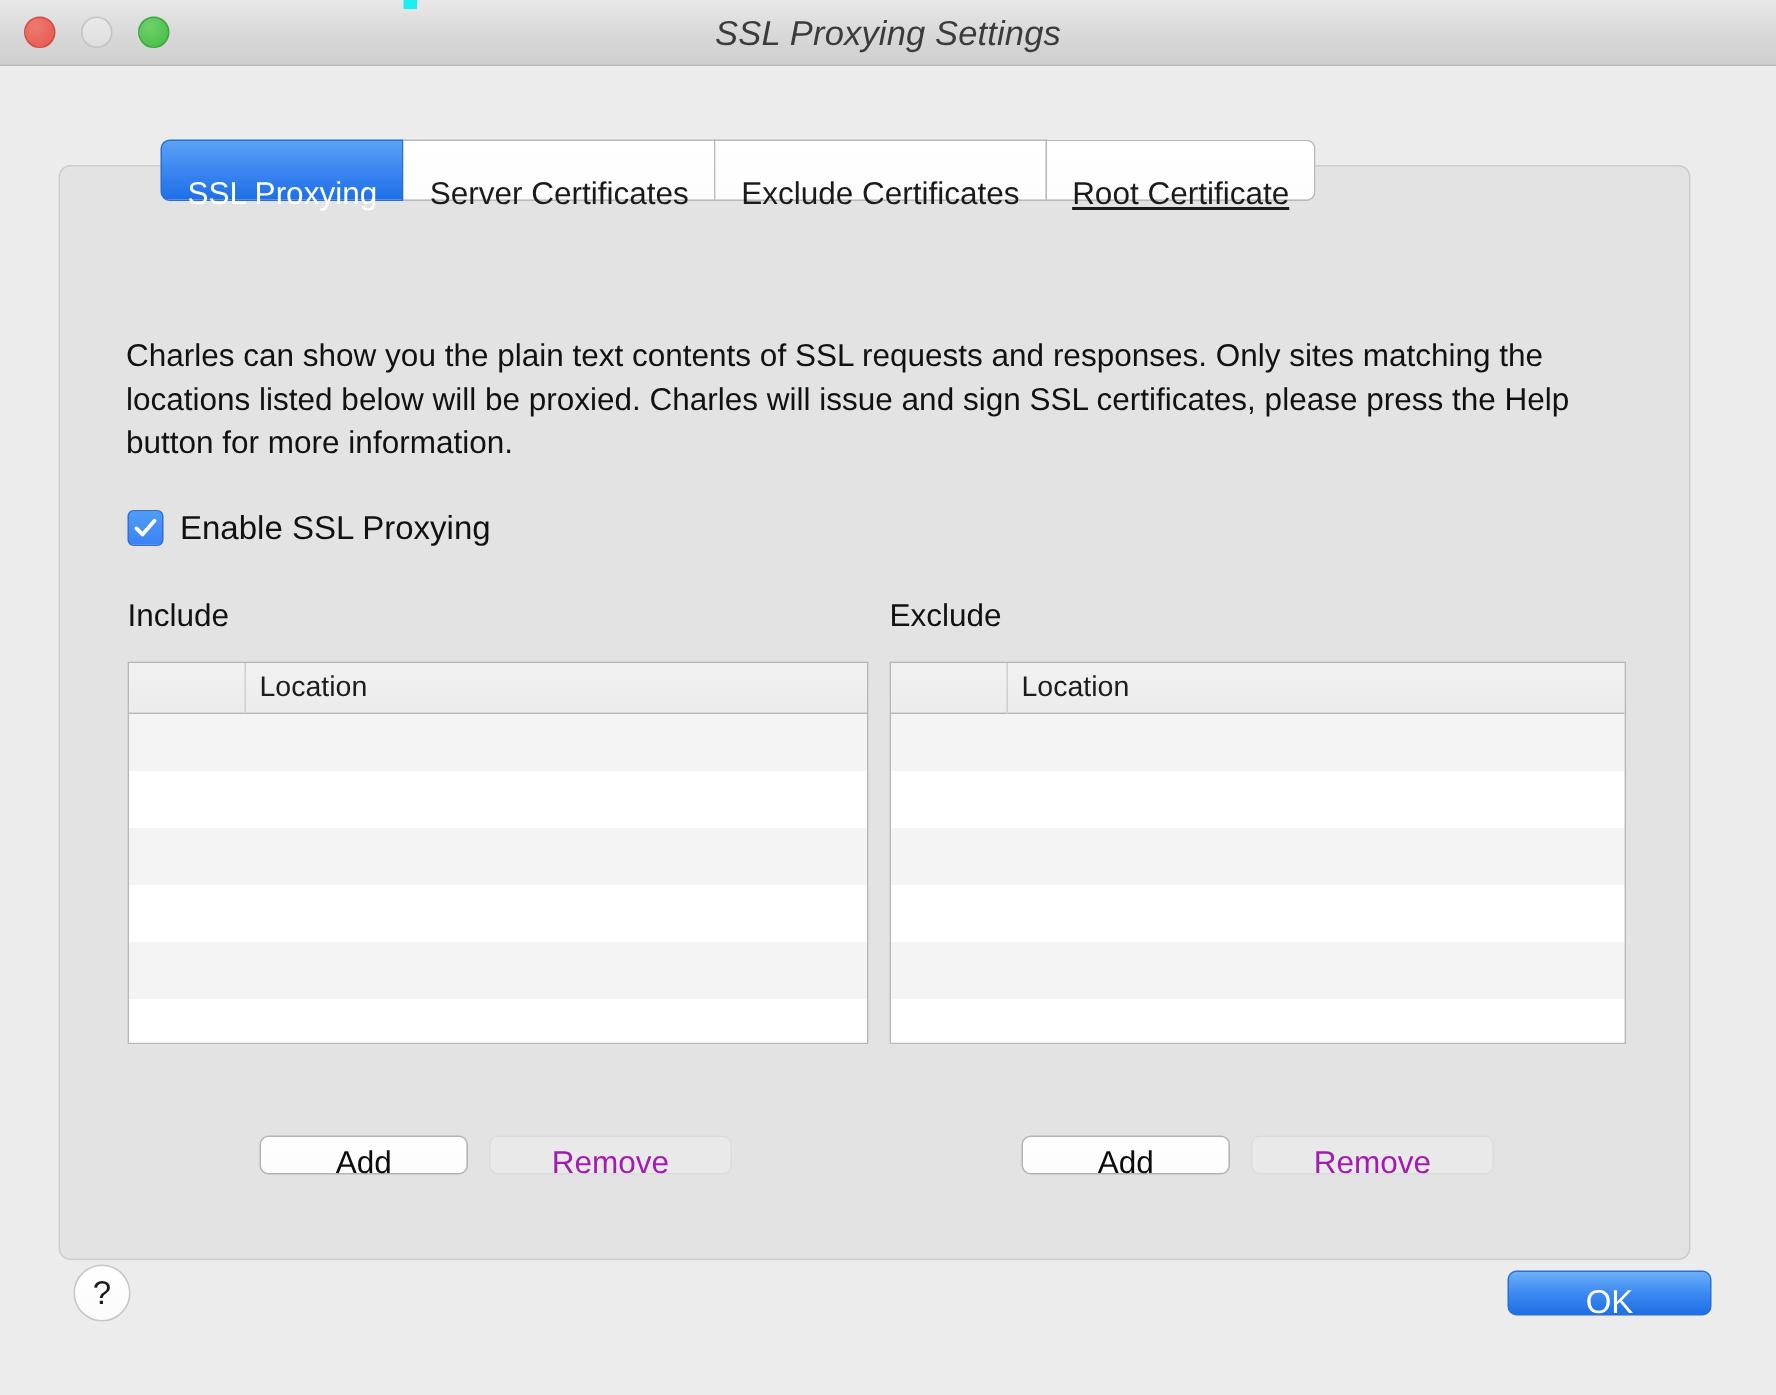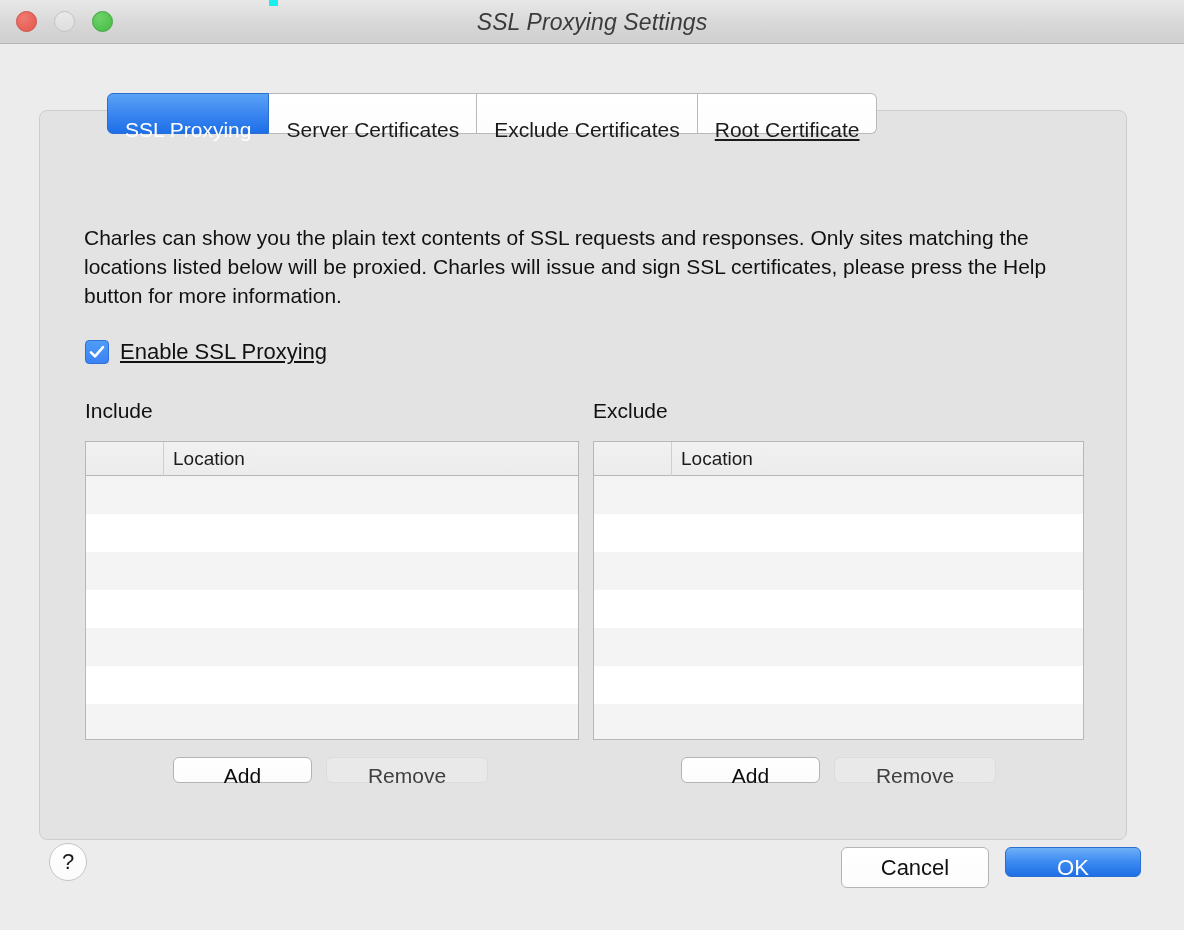--- a/index.html
+++ b/index.html
@@ -139,36 +139,35 @@
     border: 1px solid #2f6fd8;
     box-sizing: border-box;
     position: relative;
     flex: none;
   }
   #enable-checkbox svg { position: absolute; left: 2px; top: 2px; }
   #enable-label {
     margin-left: 11px;
     font-size: 22px;
     color: #111111;
-    text-decoration: underline;
   }
 
   
   .col-title {
     position: absolute;
     font-size: 21px;
     color: #111111;
   }
   #include-title { left: 45px;  top: 288px; }
   #exclude-title { left: 553px; top: 288px; }
 
   .table-box {
     position: absolute;
     top: 330px;
-    height: 299px;
+    height: 255px;
     background: #ffffff;
     border: 1px solid #b7b7b7;
     box-sizing: border-box;
     overflow: hidden;
   }
   #include-table { left: 45px;  width: 494px; }
   #exclude-table { left: 553px; width: 491px; }
 
   .table-header {
     height: 34px;
@@ -207,21 +206,21 @@
     white-space: nowrap;
   }
   .btn.normal {
     background: linear-gradient(to bottom, #ffffff, #fcfcfc);
     border: 1px solid #b4b4b4;
     color: #0d0d0d;
   }
   .btn.disabled {
     background: #e9e9e9;
     border: 1px solid #dcdcdc;
-    color: #404040;
+    color: #a21caf;
   }
   #include-add    { left: 133px; top: 646px; width: 139px; }
   #include-remove { left: 286px; top: 646px; width: 162px; }
   #exclude-add    { left: 641px; top: 646px; width: 139px; }
   #exclude-remove { left: 794px; top: 646px; width: 162px; }
 
   
   #help-button {
     position: absolute;
     left: 49px; top: 799px;
@@ -330,17 +329,16 @@
     </div>
 
     <div id="tabbar">
       <div class="tab active">SSL Proxying</div>
       <div class="tab">Server Certificates</div>
       <div class="tab">Exclude Certificates</div>
       <div class="tab">Root Certificate</div>
     </div>
 
     <div id="help-button">?</div>
-    <div id="cancel-button">Cancel</div>
     <div id="ok-button">OK</div>
 
   </div>
 </div>
 
 </body></html>

